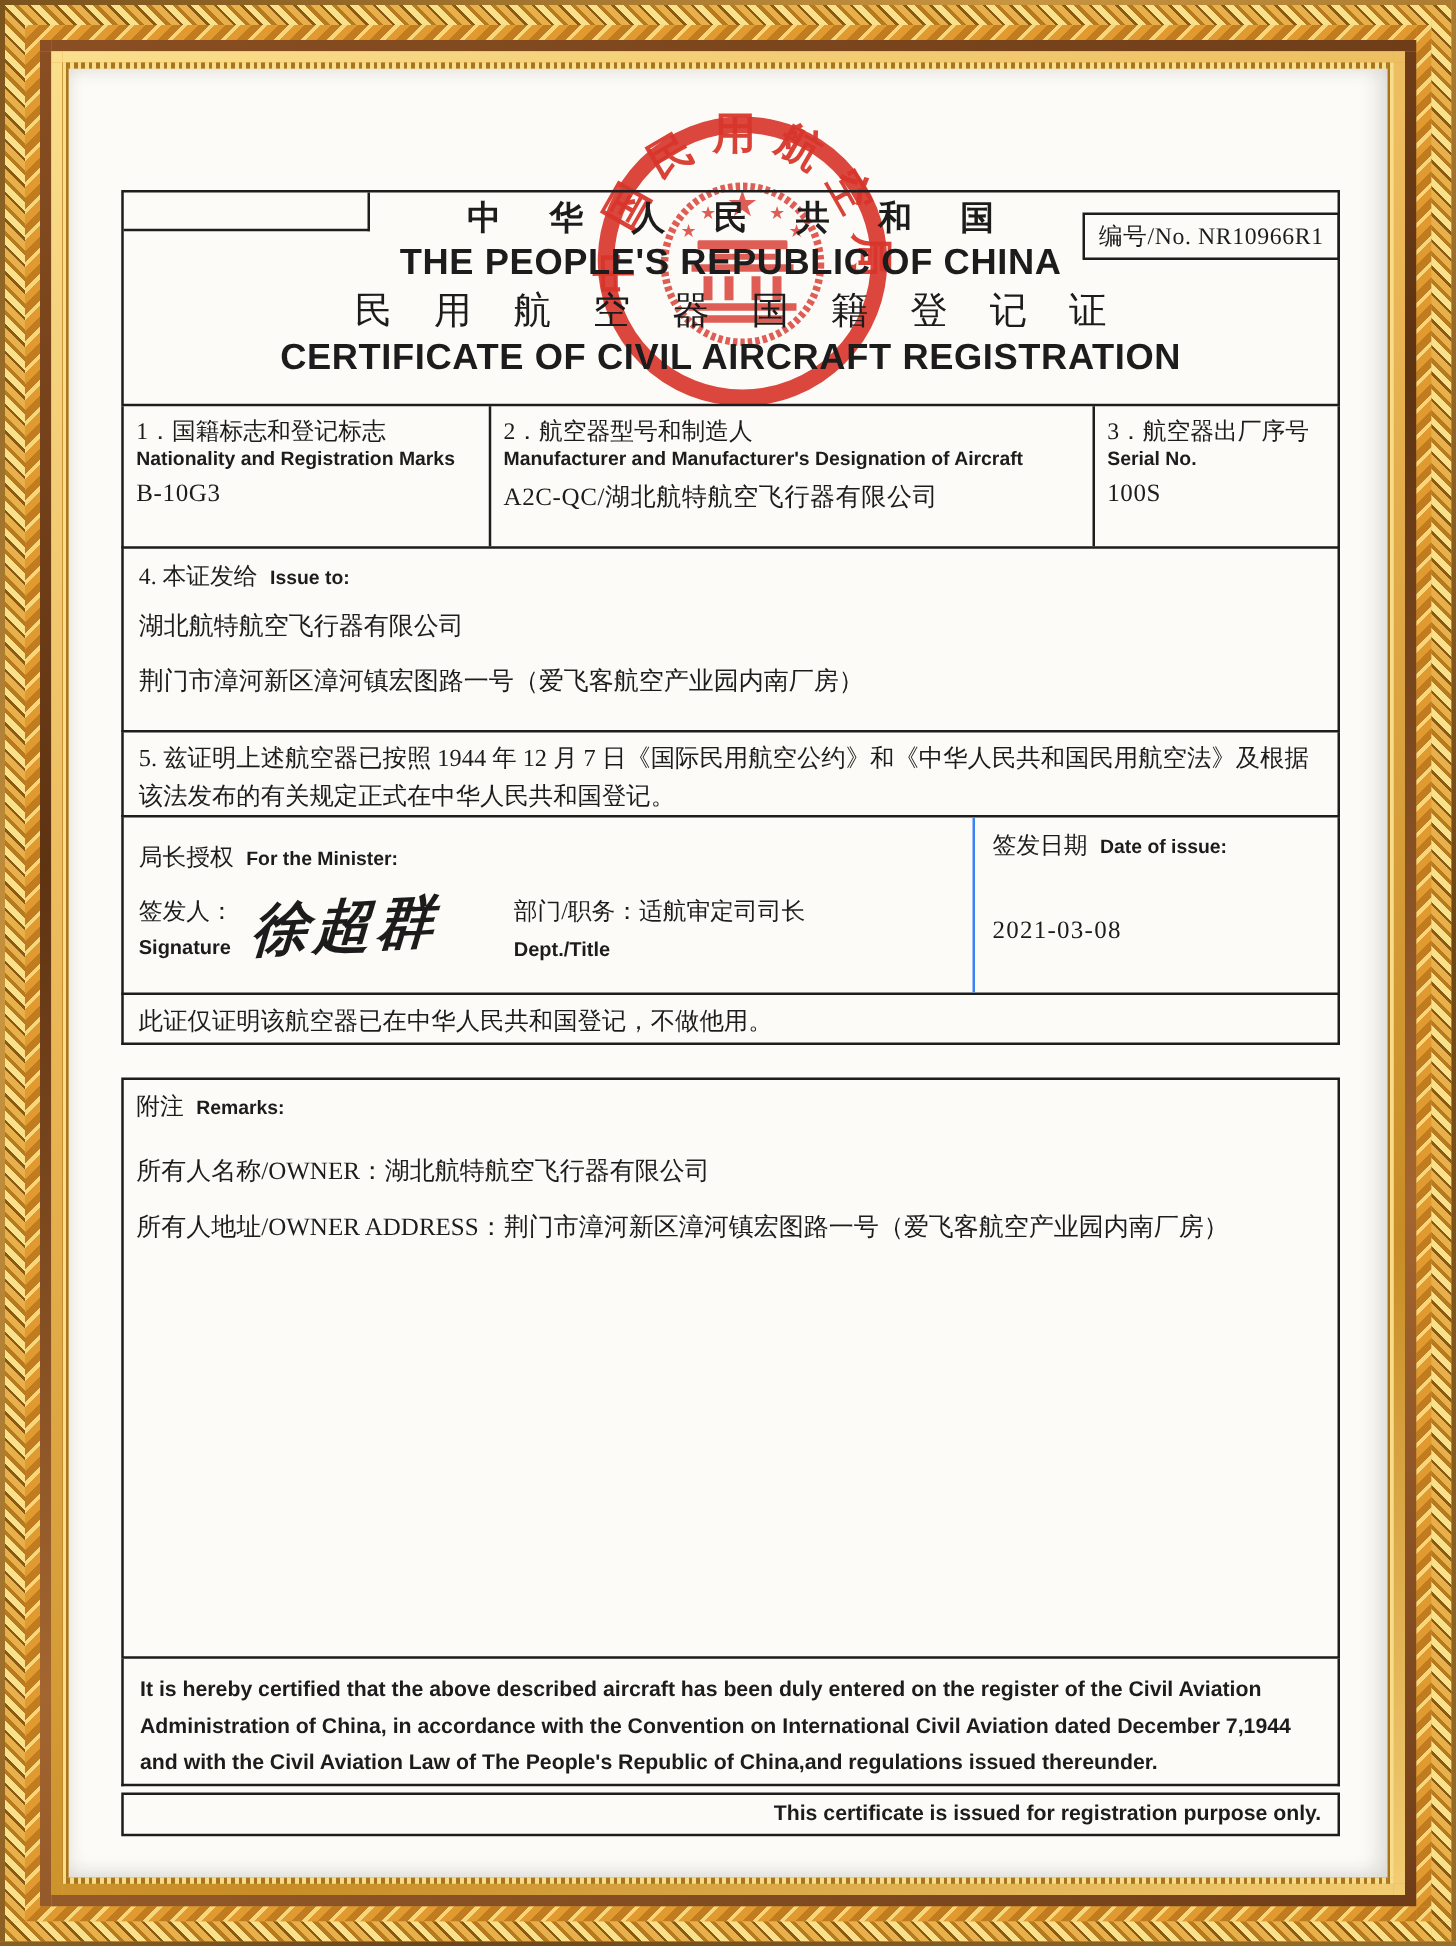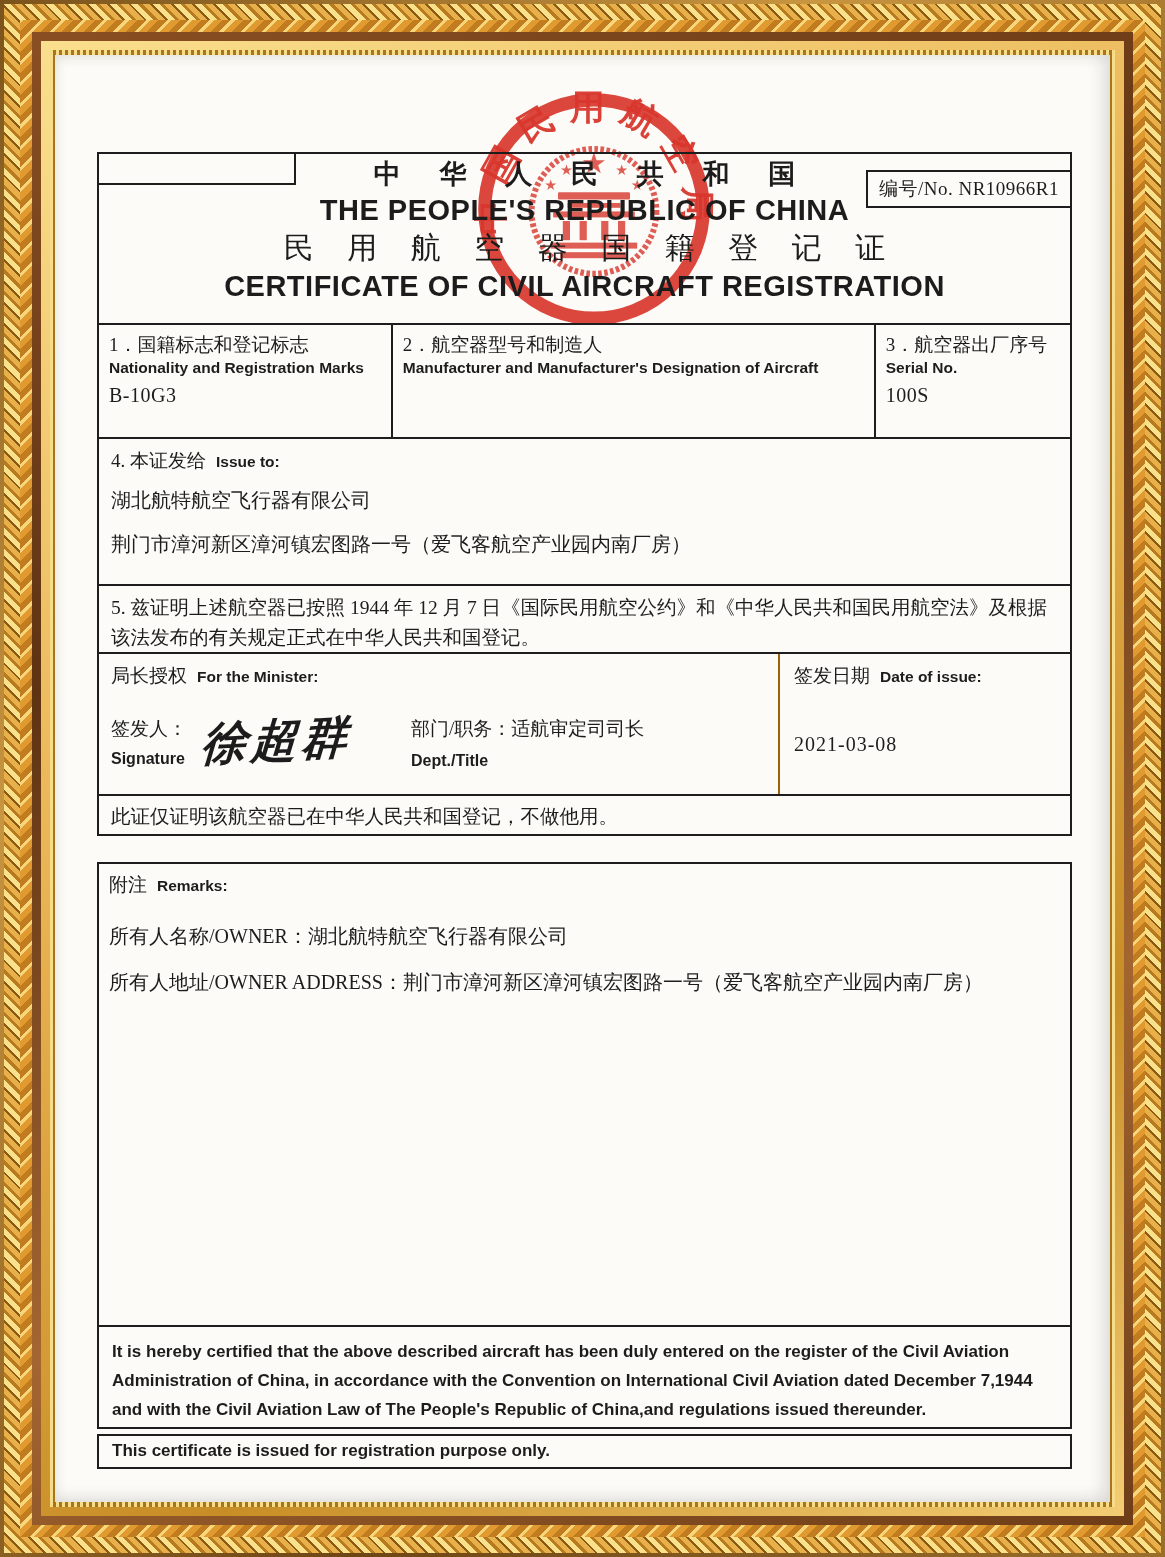--- a/index.html
+++ b/index.html
@@ -81,21 +81,21 @@
   .c3 { width:195px; }
 
   .row2 { height:147px; padding:9px 12px 0 12px; }
   .inline-lbls { display:flex; align-items:baseline; gap:10px; }
   .row2 .l1 { font-size:20px; margin-top:13px; }
   .row2 .l2 { font-size:20px; margin-top:17px; }
 
   .row3 { height:68px; padding:7px 12px 0 12px; font-size:19.5px; line-height:1.55; }
 
   .row4 { display:flex; height:142px; }
-  .row4-left { flex:1; border-right:2px solid #a16207; padding:9px 12px 0 12px; position:relative; }
+  .row4-left { flex:1; border-right:2px solid #3b82f6; padding:19px 12px 0 12px; position:relative; }
   .sig-zone { position:absolute; left:12px; right:12px; top:62px; display:flex; align-items:flex-start; }
   .stack .a { font-size:19px; }
   .stack .b { font-size:16px; font-weight:bold; margin-top:8px; }
   .signature {
     font-family:"Liberation Serif","DejaVu Serif",serif;
     font-size:46px; font-weight:bold; font-style:italic;
     transform:rotate(-3deg) skewX(-6deg);
     margin:-6px 30px 0 14px; letter-spacing:4px; white-space:nowrap;
   }
   .dept { margin-left:30px; }
@@ -109,21 +109,21 @@
   .gap26 { height:26px; }
   .gap5  { height:5px; }
 
   .remarks-box { height:465px; padding:8px 10px 0 10px; }
   .remarks-box .owner { font-size:20px; margin-top:25px; }
   .remarks-box .addr  { font-size:20px; margin-top:13px; line-height:1.9; }
 
   .english-box { border-top:none; height:102px; padding:10px 13px 0 13px;
     font-size:17px; font-weight:bold; line-height:1.72; }
 
-  .purpose-box { height:35px; padding:5px 13px 0 13px; font-size:17px; font-weight:bold; }
+  .purpose-box { height:35px; padding:5px 13px 0 13px; font-size:17px; font-weight:bold;text-align:right; }
 
   
   .seal { position:absolute; left:419px; top:34px; width:240px; height:240px;
           mix-blend-mode:multiply; opacity:.92; pointer-events:none; }
 </style>
 </head>
 <body>
 
 <div class="frame-outer">
  <div class="frame-rope">
@@ -179,20 +179,21 @@
 
           <div class="row row1">
             <div class="c c1">
               <div class="cn lbl-cn">1．国籍标志和登记标志</div>
               <div class="lbl-en">Nationality and Registration Marks</div>
               <div class="cn val">B-10G3</div>
             </div>
             <div class="c c2">
               <div class="cn lbl-cn">2．航空器型号和制造人</div>
               <div class="lbl-en">Manufacturer and Manufacturer's Designation of Aircraft</div>
+              <div class="cn val">A2C-QC/湖北航特航空飞行器有限公司</div>
             </div>
             <div class="c c3">
               <div class="cn lbl-cn">3．航空器出厂序号</div>
               <div class="lbl-en">Serial No.</div>
               <div class="cn val">100S</div>
             </div>
           </div>
 
           <div class="row row2">
             <div class="inline-lbls">

